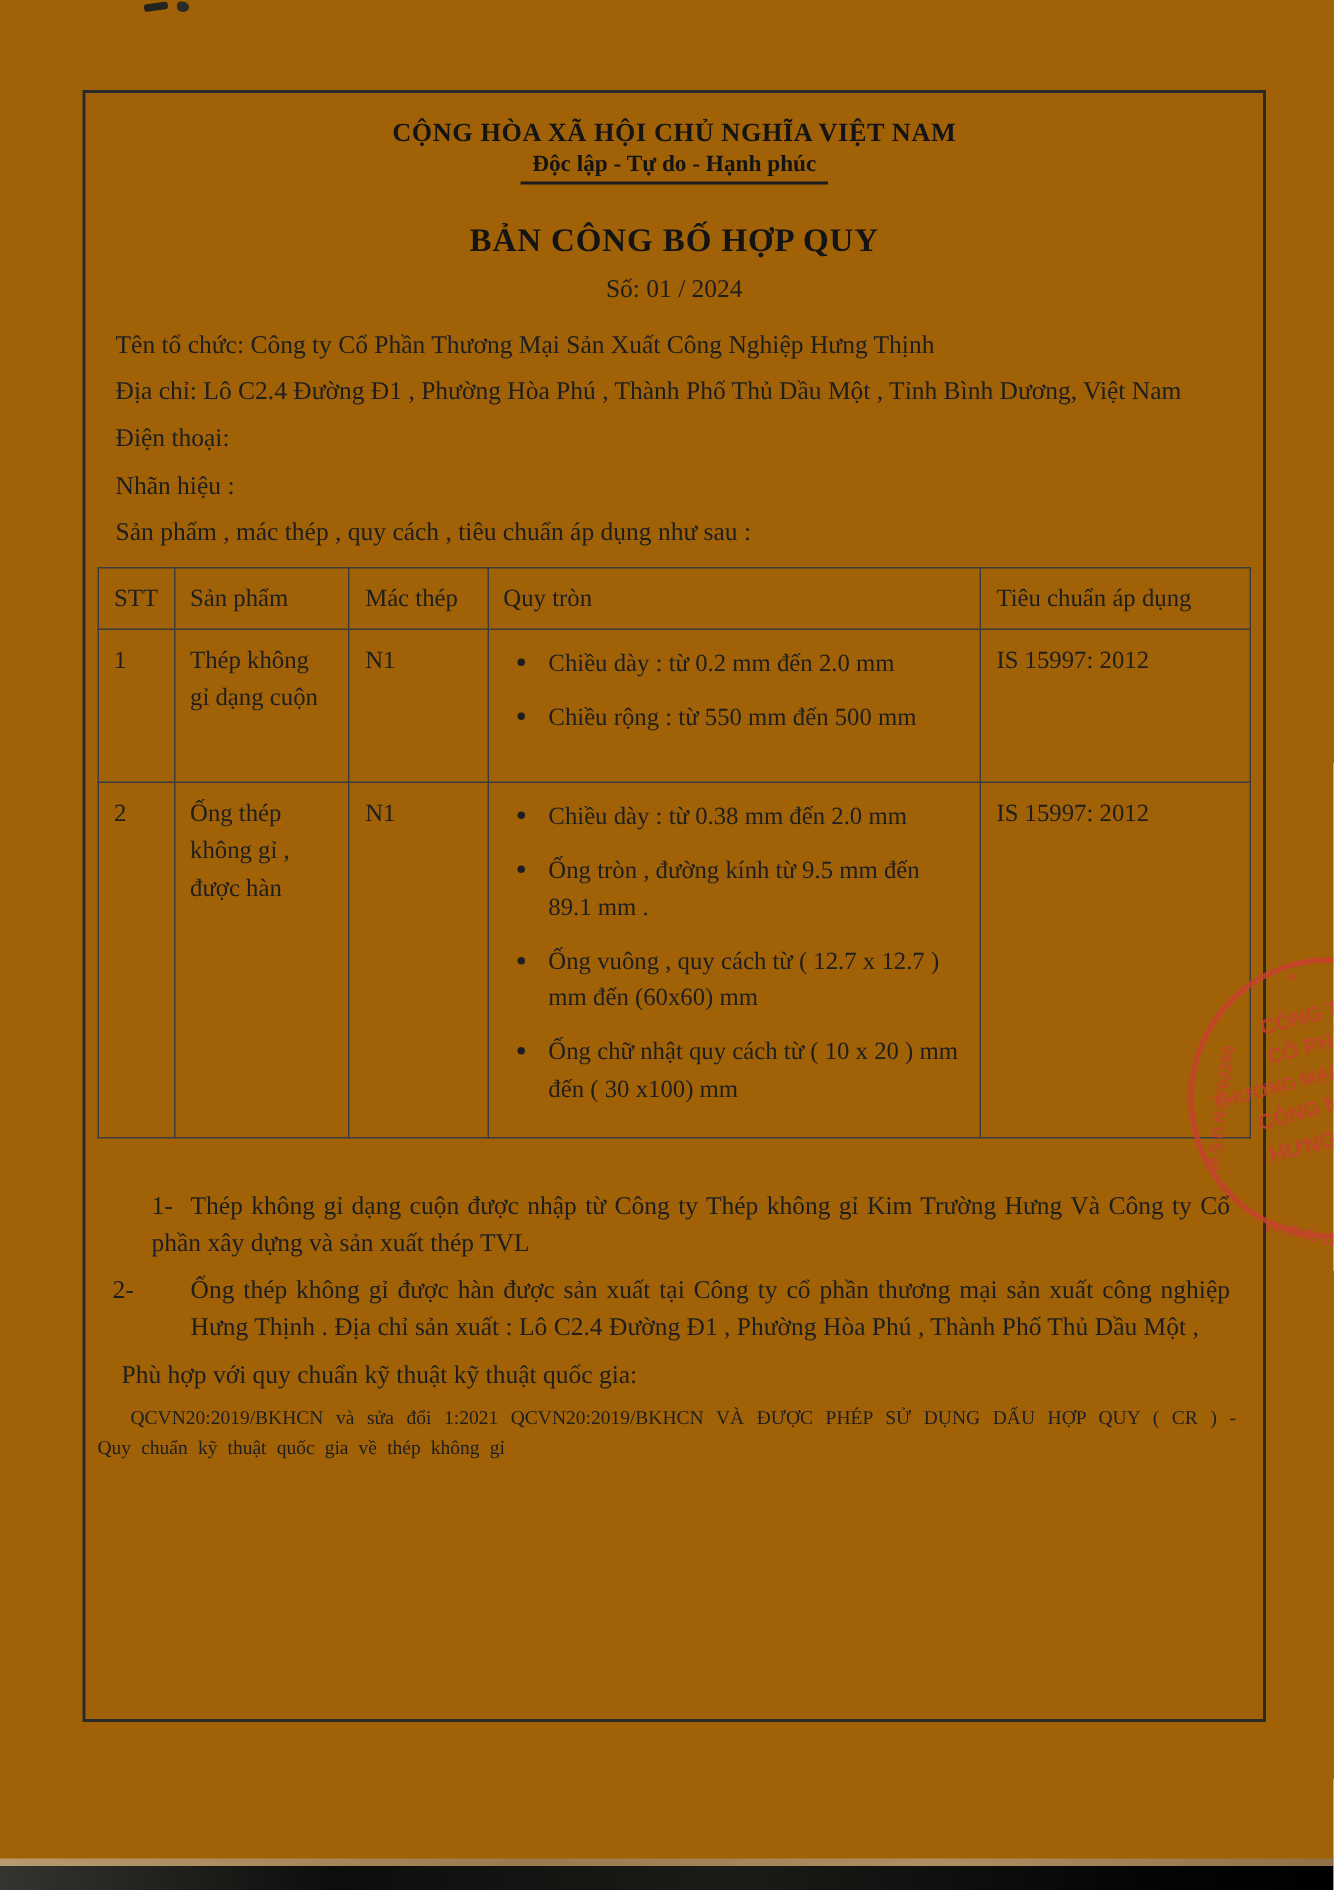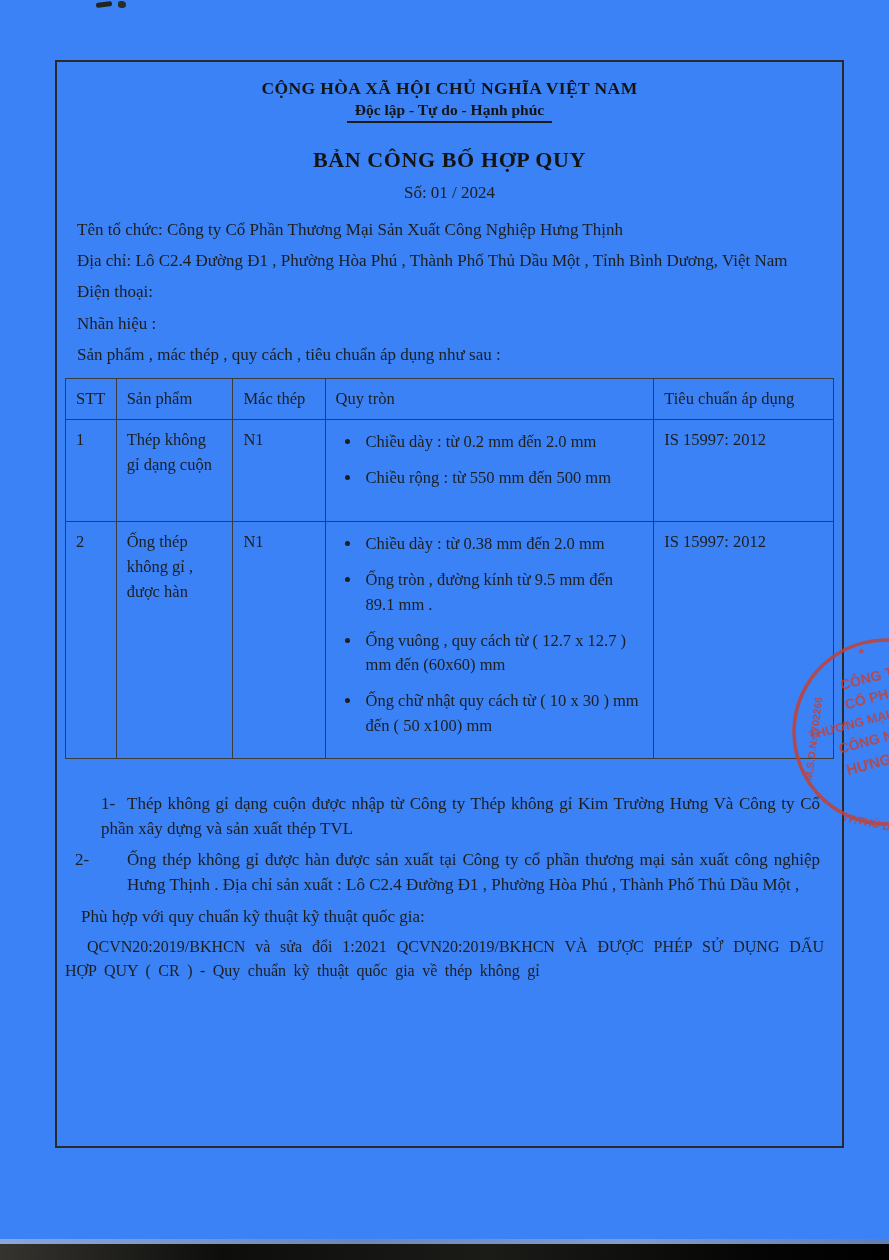--- a/index.html
+++ b/index.html
@@ -1,20 +1,20 @@
 <!DOCTYPE html>
 <html><head>
 <meta charset="utf-8">
 <style>
   * { margin:0; padding:0; box-sizing:border-box; }
   html,body { background:#e8e8e6; }
   .page {
     position:relative;
     width:889px; height:1260px;
-    background:#3b82f6;
+    background:#a16207;
     overflow:hidden;
     font-family:"Liberation Serif","DejaVu Serif",serif;
     color:#1e1e1e;
   }
   .frame {
     position:absolute; left:55px; top:60px;
     width:789px; height:1088px;
     border:2px solid #2a2a2a;
     padding:12px 8px 0 8px;
   }
@@ -56,21 +56,21 @@
   tr.row-2 { height:236px; }
   td.c-qc ul { list-style:disc; padding-left:24px; margin:2px 0 0 2px; }
   td.c-qc li { margin-bottom:11px; padding-left:4px; }
 
   .notes { margin-top:32px; padding:0 14px 0 36px; }
   p.note { font-size:17px; line-height:1.5; text-align:justify; }
   p.note .marker { display:inline-block; width:26px; }
   p.note-hang { padding-left:26px; text-indent:-26px; margin-top:5px; }
   p.footer-line { font-size:17px; line-height:1.5; padding:0 14px 0 16px; }
   p.conform-body {
-    font-size:16px; line-height:1.5; text-align:justify;
+    font-size:13px; line-height:1.5; text-align:justify;
     word-spacing:3.5px; text-indent:22px; padding:0 10px 0 0; margin-top:6px;
   }
 
   .stamp-svg { position:absolute; left:784px; top:628px; width:210px; height:212px; }
 
   .scan-strip-bottom {
     position:absolute; left:0; right:0; bottom:0; height:16px;
     background:linear-gradient(to right,#35342f,#0d0d0c 25%,#1b1b18 55%,#050505 85%,#000);
   }
   .scan-strip-fade {
@@ -138,21 +138,21 @@
         </tr>
         <tr class="row-2">
           <td class="c-stt">2</td>
           <td class="c-sp">Ống thép không gỉ , được hàn</td>
           <td class="c-mt">N1</td>
           <td class="c-qc">
             <ul>
               <li>Chiều dày : từ 0.38 mm đến 2.0 mm</li>
               <li>Ống tròn , đường kính từ 9.5 mm đến 89.1 mm .</li>
               <li>Ống vuông , quy cách từ ( 12.7 x 12.7 ) mm đến (60x60) mm</li>
-              <li>Ống chữ nhật quy cách từ ( 10 x 30 ) mm đến ( 50 x100) mm</li>
+              <li>Ống chữ nhật quy cách từ ( 10 x 20 ) mm đến ( 30 x100) mm</li>
             </ul>
           </td>
           <td class="c-tc">IS 15997: 2012</td>
         </tr>
       </tbody>
     </table>
 
     <div class="notes">
       <p class="note"><span class="marker">1-</span><span>Thép không gỉ dạng cuộn được nhập từ Công ty Thép không gỉ Kim Trường Hưng Và Công ty Cổ phần xây dựng và sản xuất thép TVL</span></p>
       <p class="note note-hang"><span class="marker">2-</span><span>Ống thép không gỉ được hàn được sản xuất tại Công ty cổ phần thương mại sản xuất công nghiệp Hưng Thịnh . Địa chỉ sản xuất : Lô C2.4 Đường Đ1 , Phường Hòa Phú , Thành Phố Thủ Dầu Một ,</span></p>

